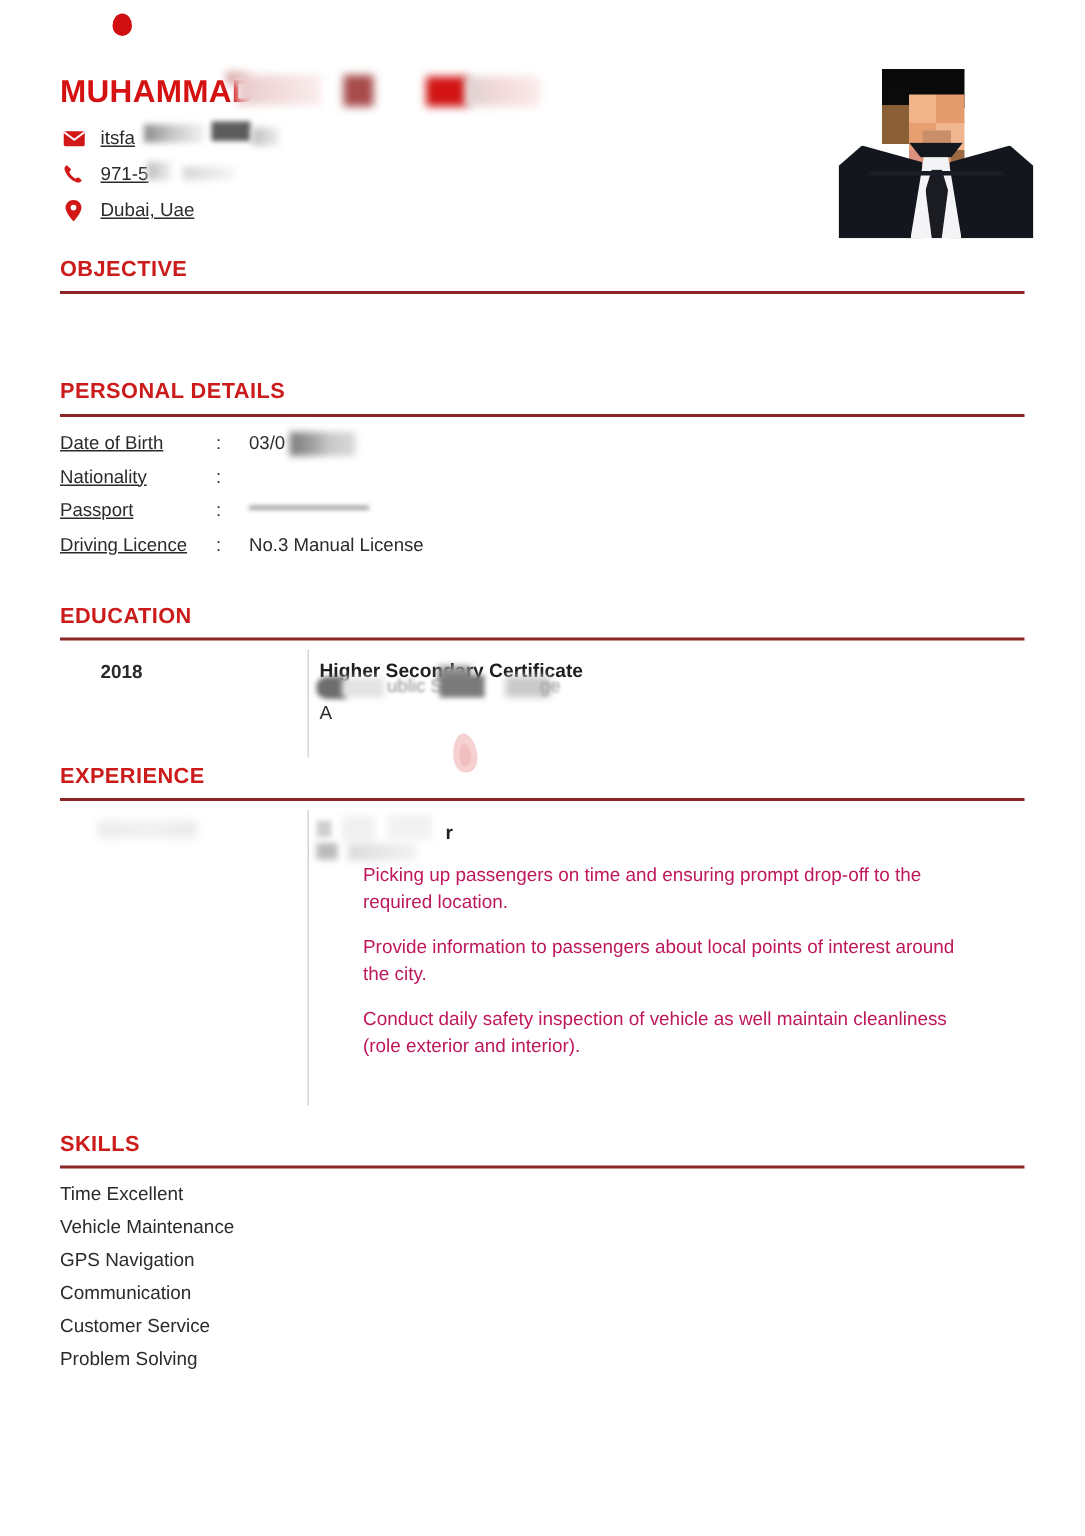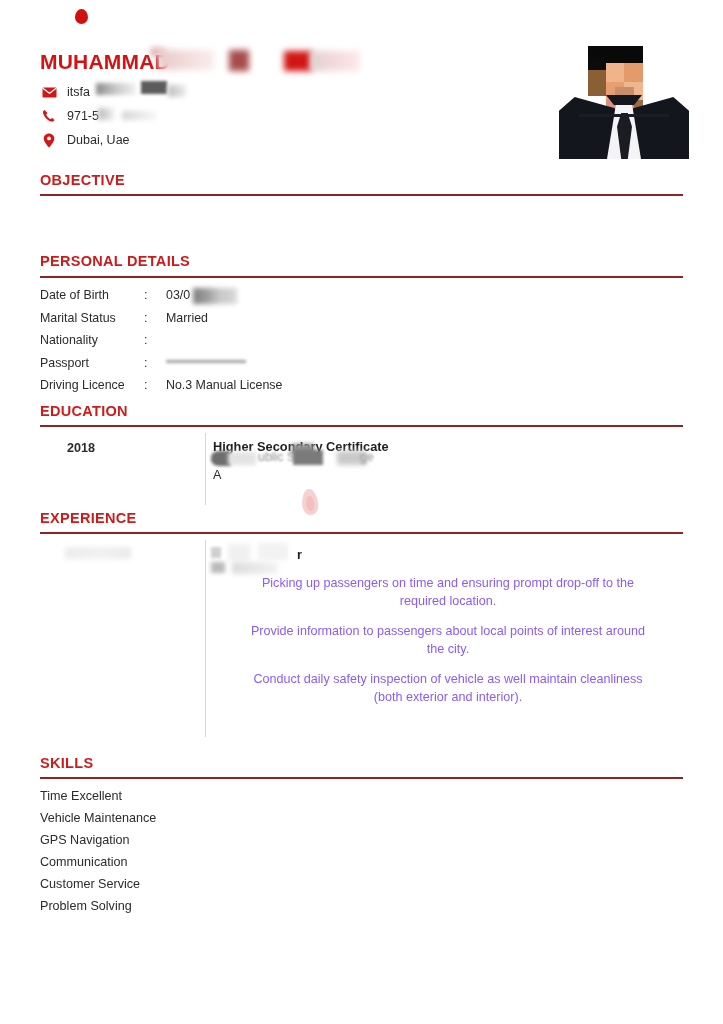--- a/index.html
+++ b/index.html
@@ -138,20 +138,21 @@
     display: flex;
     align-items: center;
     justify-content: center;
     flex: 0 0 18px;
   }
   .contact-text {
     font-size: 12.5px;
     color: #2b2b2b;
     line-height: 16px;
     white-space: nowrap;
+    text-decoration: underline;
   }
 
   
   .rd-email1 { position:absolute; left: 56px; top: 1px; width: 40px; height: 12px;
                background: linear-gradient(90deg,#8b8b8b,#c9c9c9,#f2f2f2);
                filter: blur(2.2px); }
   .rd-email2 { position:absolute; left: 101px; top: -1px; width: 26px; height: 13px;
                background: #5c5c5c; filter: blur(1.6px); }
   .rd-email3 { position:absolute; left: 128px; top: 3px; width: 18px; height: 12px;
                background: linear-gradient(90deg,#bdbdbd,#ededed);
@@ -275,21 +276,21 @@
   .pd-table {
     position: absolute;
     left: 40px;
     top: 284px;
     font-size: 12.4px;
     line-height: 22.5px;
     color: #2b2b2b;
     border-collapse: collapse;
   }
   .pd-table td { padding: 0; vertical-align: top; white-space: nowrap; }
-  .pd-label { width: 104px; }
+  .pd-label { width: 104px; text-decoration: underline; }
   .pd-colon { width: 22px; }
   .pd-value { position: relative; }
   .rd-dob {
     position: absolute;
     left: 27px; top: 4px;
     width: 44px; height: 16px;
     background: linear-gradient(90deg,#7d7d7d 0%,#9a9a9a 30%,#c8c8c8 60%,#d9d9d9 100%);
     filter: blur(2.6px);
   }
   .rd-pass {
@@ -379,23 +380,22 @@
 
   .bullets {
     position: absolute;
     left: 242px;
     top: 575px;
     width: 412px;
   }
   .bullet {
     font-size: 12.6px;
     line-height: 17.5px;
-    color: #8b5cf6;
+    color: #be185d;
     margin-bottom: 13px;
-    text-align: center;
   }
   .bullet:last-child { margin-bottom: 0; }
 
   
   .skills-list {
     position: absolute;
     left: 40px;
     top: 785px;
   }
   .skill-item {
@@ -493,25 +493,20 @@
 
   <table class="pd-table">
     <tbody>
         <tr>
       <td class="pd-label">Date of Birth</td>
       <td class="pd-colon">:</td>
       <td class="pd-value">
         <span>03/0</span>
         <span class="rd-dob"></span>
       </td>
-    </tr>
-    <tr>
-      <td class="pd-label">Marital Status</td>
-      <td class="pd-colon">:</td>
-      <td class="pd-value">Married</td>
     </tr>
     <tr>
       <td class="pd-label">Nationality</td>
       <td class="pd-colon">:</td>
       <td class="pd-value"></td>
     </tr>
     <tr>
       <td class="pd-label">Passport</td>
       <td class="pd-colon">:</td>
       <td class="pd-value">
@@ -551,21 +546,21 @@
   <div class="rd-exp1"></div>
   <div class="rd-exp2"></div>
   <div class="rd-exp3"></div>
   <div class="exp-title-tail">r</div>
   <div class="rd-exp4"></div>
   <div class="rd-exp5"></div>
 
   <div class="bullets">
     <div class="bullet">Picking up passengers on time and ensuring prompt drop-off to the required location.</div>
     <div class="bullet">Provide information to passengers about local points of interest around the city.</div>
-    <div class="bullet">Conduct daily safety inspection of vehicle as well maintain cleanliness (both exterior and interior).</div>
+    <div class="bullet">Conduct daily safety inspection of vehicle as well maintain cleanliness (role exterior and interior).</div>
   </div>
 
   <div class="section-title" style="top:754px">SKILLS</div>
   <div class="section-rule" style="top:777px"></div>
 
   <div class="skills-list">
     <div class="skill-item">Time Excellent</div>
     <div class="skill-item">Vehicle Maintenance</div>
     <div class="skill-item">GPS Navigation</div>
     <div class="skill-item">Communication</div>

